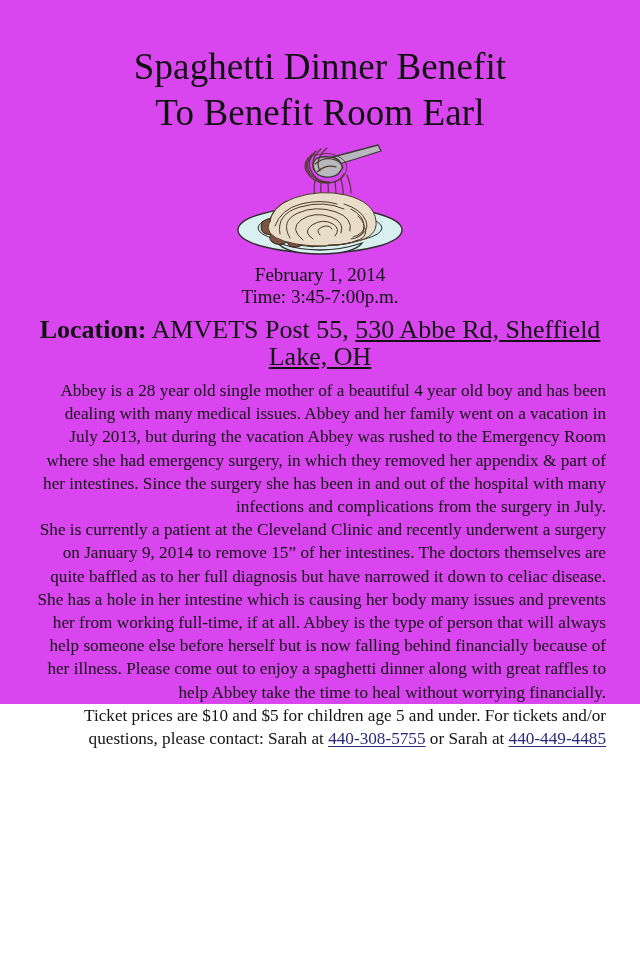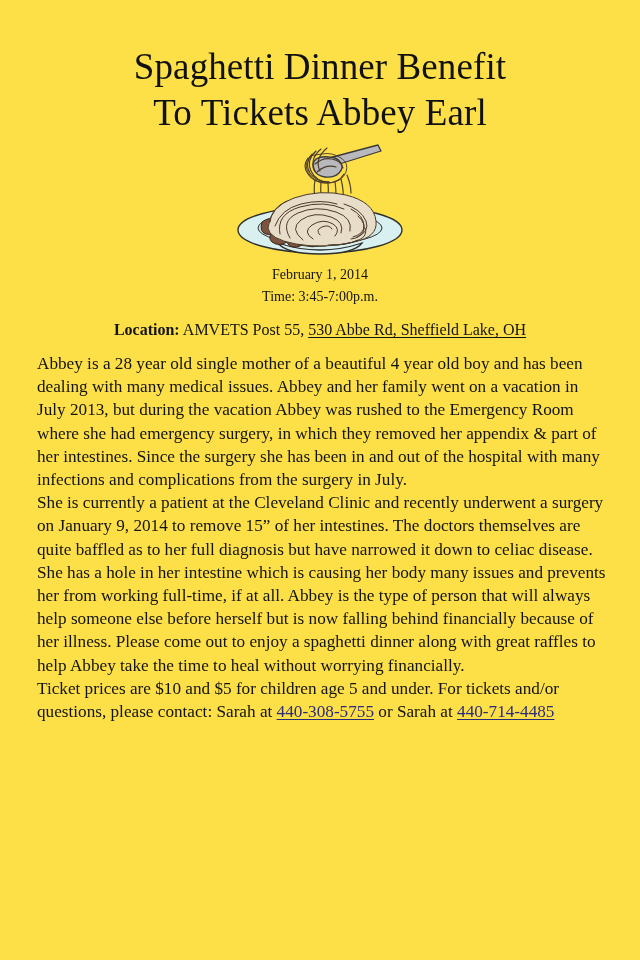--- a/index.html
+++ b/index.html
@@ -12,22 +12,22 @@
     height: 960px;
     overflow: hidden;
     font-family: "Liberation Serif", "DejaVu Serif", serif;
     color: #131313;
     -webkit-font-smoothing: antialiased;
   }
 
   .flyer {
     position: relative;
     width: 640px;
-    height: 960px;
-    background: #fde047;
+    height: 704px;
+    background: #d946ef;
     box-sizing: border-box;
   }
 
   
   .title-block {
     padding-top: 44px;
     text-align: center;
   }
   .title-line {
     font-size: 37px;
@@ -47,29 +47,29 @@
   .art {
     display: block;
   }
 
   
   .event-block {
     text-align: center;
     margin-top: 4px;
   }
   .event-line {
-    font-size: 14px;
+    font-size: 19px;
     line-height: 22px;
     color: #131313;
   }
 
   .location-block {
     margin-top: 8px;
     text-align: center;
-    font-size: 16px;
+    font-size: 26px;
     line-height: 27px;
     padding: 0 16px;
   }
   .loc-label {
     font-weight: bold;
   }
   .loc-addr {
     text-decoration: underline;
     text-underline-offset: 2px;
   }
@@ -79,20 +79,21 @@
     margin-top: 9px;
     padding: 0 34px 0 37px;
     font-size: 17.2px;
     line-height: 23.2px;
     text-align: left;
     color: #131313;
   }
   .para {
     margin: 0;
     text-indent: 0;
+    text-align: right;
   }
   .tel {
     color: #2a2a7a;
     text-decoration: underline;
     text-underline-offset: 1.5px;
     white-space: nowrap;
   }
   .tel-split {
     color: #2a2a7a;
     text-decoration: underline;
@@ -102,21 +103,21 @@
     margin: 0;
   }
 </style>
 </head>
 <body>
 
 <div class="flyer">
 
   <div class="title-block">
     <div class="title-line">Spaghetti Dinner Benefit</div>
-    <div class="title-line">To Tickets Abbey Earl</div>
+    <div class="title-line">To Benefit Room Earl</div>
   </div>
 
   <div class="art-wrap">
     <svg class="art" width="200" height="118" viewBox="0 0 200 118">
 
       <g stroke="#3a3a3a" stroke-width="1.3" fill="#b9b9bd" stroke-linejoin="round">
         <path d="M109 16 L158 3 L161 9 L113 24 Z"></path>
         <path d="M96 17 q-5 5 -2 11 q3 6 11 7 q9 1 14 -4 q5 -5 2 -10 q-4 -6 -12 -6 q-8 -1 -13 2 Z"></path>
       </g>
 
@@ -184,17 +185,17 @@
   <div class="location-block">
     <span class="loc-label">Location:</span><span> </span><span>AMVETS Post 55,</span><span> </span><span class="loc-addr">530 Abbe Rd, Sheffield Lake, OH</span>
   </div>
 
   <div class="body-block">
 
     <p class="para">Abbey is a 28 year old single mother of a beautiful 4 year old boy and has been dealing with many medical issues.  Abbey and her family went on a vacation in July 2013, but during the vacation Abbey was rushed to the Emergency Room where she had emergency surgery, in which they removed her appendix &amp; part of her intestines. Since the surgery she has been in and out of the hospital with many infections and complications from the surgery in July.</p>
 
     <p class="para">She is currently a patient at the Cleveland Clinic and recently underwent a surgery on January 9, 2014 to remove 15” of her intestines. The doctors themselves are quite baffled as to her full diagnosis but have narrowed it down to celiac disease. She has a hole in her intestine which is causing her body many issues and prevents her from working full-time, if at all. Abbey is the type of person that will always help someone else before herself but is now falling behind financially because of her illness. Please come out to enjoy a spaghetti dinner along with great raffles to help Abbey take the time to heal without worrying financially.</p>
 
-    <p class="para"><span>Ticket prices are $10 and $5 for children age 5 and under.  For tickets and/or questions, please contact:  Sarah at </span><span class="tel">440-308-5755</span><span> or Sarah at </span><span class="tel-split">440-714-4485</span></p>
+    <p class="para"><span>Ticket prices are $10 and $5 for children age 5 and under.  For tickets and/or questions, please contact:  Sarah at </span><span class="tel">440-308-5755</span><span> or Sarah at </span><span class="tel-split">440-449-4485</span></p>
 
   </div>
 
 </div>
 
 </body></html>

